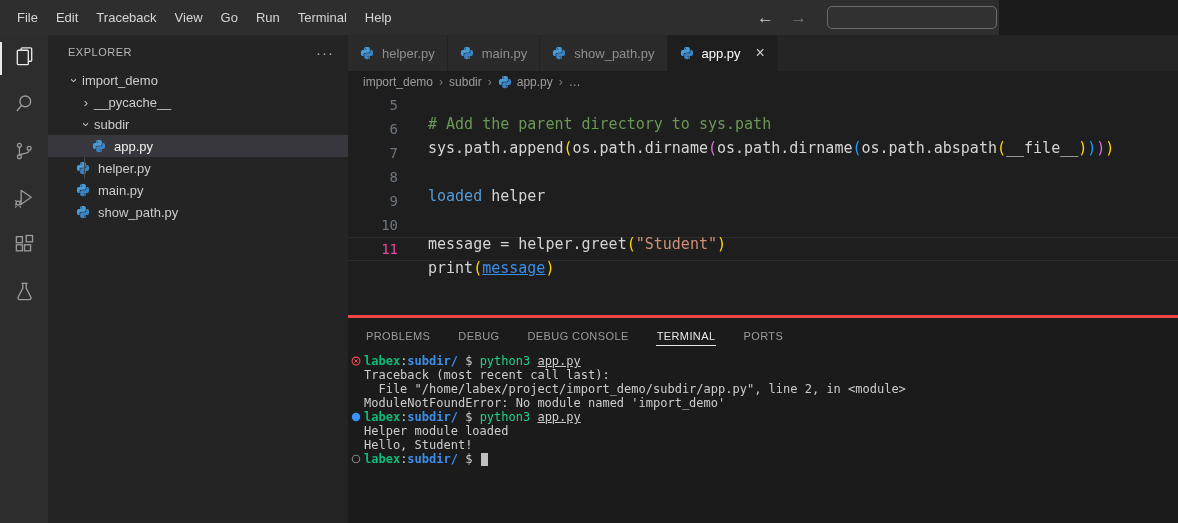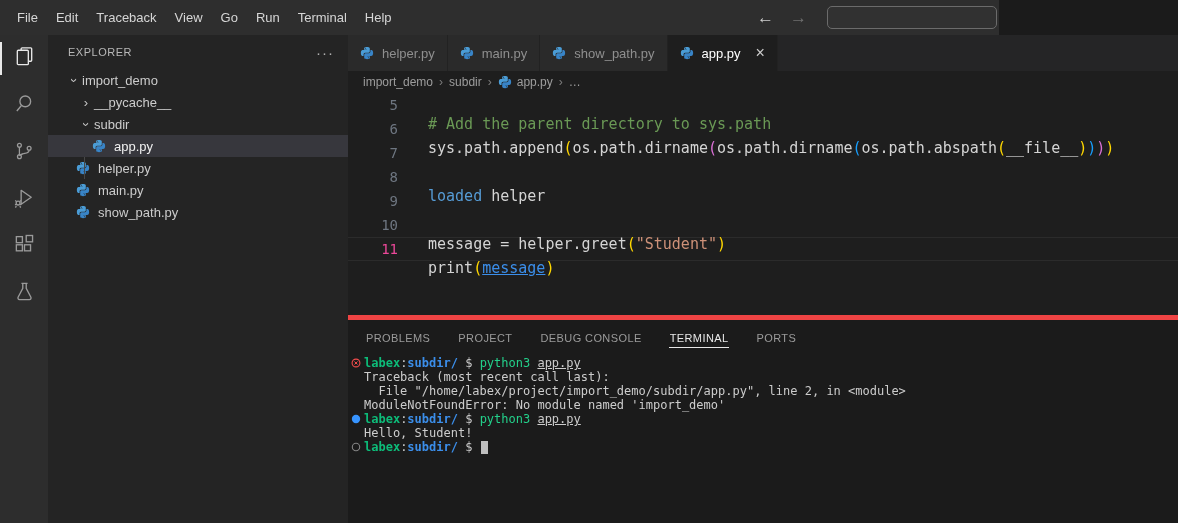--- a/index.html
+++ b/index.html
@@ -54,21 +54,21 @@
   .code-line { height:24px; display:flex; align-items:center; white-space:pre; }
   .gutter { width:50px; text-align:right; color:#6e7681; flex-shrink:0; font-size:14px; }
   .ltext { margin-left:30px;margin-top:37px; }
   .code-line.active { box-shadow:inset 0 1px 0 #2b2b2b, inset 0 -1px 0 #2b2b2b; }
   .code-line.active .gutter { color:#ec4899; }
   .tk-plain { color:#d4d4d4; } .tk-comment { color:#6a9955; } .tk-kw { color:#569cd6; }
   .tk-str { color:#ce9178; } .tk-p1 { color:#ffd700; } .tk-p2 { color:#da70d6; }
   .tk-p3 { color:#179fff; } .tk-link { color:#3b8eea; text-decoration:underline; }
   
   .panel { position:absolute; top:280px; left:0; width:830px; height:208px;
-    background:#1b1b1b; border-top:5px solid #ef4444; }
+    background:#1b1b1b; border-top:3px solid #ef4444; }
   .paneltabs { height:35px; display:flex; align-items:center; padding-left:17px; }
   .ptab { font-size:11px; letter-spacing:.4px; color:#9b9b9b; margin-right:26px;
     padding:4px 1px 3px; border-bottom:1px solid transparent; }
   .ptab.active { color:#e7e7e7; border-bottom-color:#e7e7e7; }
   .terminal { font-family:"DejaVu Sans Mono", monospace; font-size:12px; color:#cccccc; padding:1px 0 0 3px; }
   .tline { display:flex; height:14px; align-items:center; white-space:pre; }
   .tgut { width:13px; flex-shrink:0; display:flex; align-items:center; }
   .ts-w { color:#cccccc; } .ts-g { color:#0dbc79; font-weight:bold; }
   .ts-b { color:#3b8eea; font-weight:bold; } .ts-gc { color:#23d18b; }
   .ts-wu { color:#cccccc; text-decoration:underline; }
@@ -265,35 +265,36 @@
       <div class="code-line"><span class="gutter">7</span><span class="ltext"></span></div>
       <div class="code-line"><span class="gutter">8</span><span class="ltext"><span class="tk-kw">loaded</span><span class="tk-plain"> helper</span></span></div>
       <div class="code-line"><span class="gutter">9</span><span class="ltext"></span></div>
       <div class="code-line"><span class="gutter">10</span><span class="ltext"><span class="tk-plain">message = helper.greet</span><span class="tk-p1">(</span><span class="tk-str">"Student"</span><span class="tk-p1">)</span></span></div>
       <div class="code-line active"><span class="gutter">11</span><span class="ltext"><span class="tk-plain">print</span><span class="tk-p1">(</span><span class="tk-link">message</span><span class="tk-p1">)</span></span></div>
     </div>
 
   <div class="panel">
     <div class="paneltabs">
         <div class="ptab">PROBLEMS</div>
-        <div class="ptab">PROJECT</div>
+        <div class="ptab">DEBUG</div>
         <div class="ptab">DEBUG CONSOLE</div>
         <div class="ptab active">TERMINAL</div>
         <div class="ptab">PORTS</div>
       </div>
     <div class="terminal">
         <div class="tline"><span class="tgut"><svg width="10" height="10" viewBox="0 0 10 10">
               <circle cx="5" cy="5" r="3.9" fill="none" stroke="#f14c4c" stroke-width="1.1"></circle>
               <path d="M3.5 3.5l3 3M6.5 3.5l-3 3" stroke="#f14c4c" stroke-width="1"></path>
             </svg></span><span class="ts-g">labex</span><span class="ts-w">:</span><span class="ts-b">subdir/</span><span class="ts-w"> $ </span><span class="ts-gc">python3 </span><span class="ts-wu">app.py</span></div>
         <div class="tline"><span class="tgut"></span><span class="ts-w">Traceback (most recent call last):</span></div>
         <div class="tline"><span class="tgut"></span><span class="ts-w">  File "/home/labex/project/import_demo/subdir/app.py", line 2, in &lt;module&gt;</span></div>
         <div class="tline"><span class="tgut"></span><span class="ts-w">ModuleNotFoundError: No module named 'import_demo'</span></div>
         <div class="tline"><span class="tgut"><svg width="10" height="10" viewBox="0 0 10 10">
               <circle cx="5" cy="5" r="4.2" fill="#3794ff"></circle>
             </svg></span><span class="ts-g">labex</span><span class="ts-w">:</span><span class="ts-b">subdir/</span><span class="ts-w"> $ </span><span class="ts-gc">python3 </span><span class="ts-wu">app.py</span></div>
+        <div class="tline"><span class="tgut"></span><span class="ts-w">Helper module loaded</span></div>
         <div class="tline"><span class="tgut"></span><span class="ts-w">Hello, Student!</span></div>
         <div class="tline"><span class="tgut"><svg width="10" height="10" viewBox="0 0 10 10">
               <circle cx="5" cy="5" r="3.7" fill="none" stroke="#848484" stroke-width="1.1"></circle>
             </svg></span><span class="ts-g">labex</span><span class="ts-w">:</span><span class="ts-b">subdir/</span><span class="ts-w"> $ </span><span class="cursor"></span></div>
       </div>
   </div>
 </div>
 
 </body></html>

